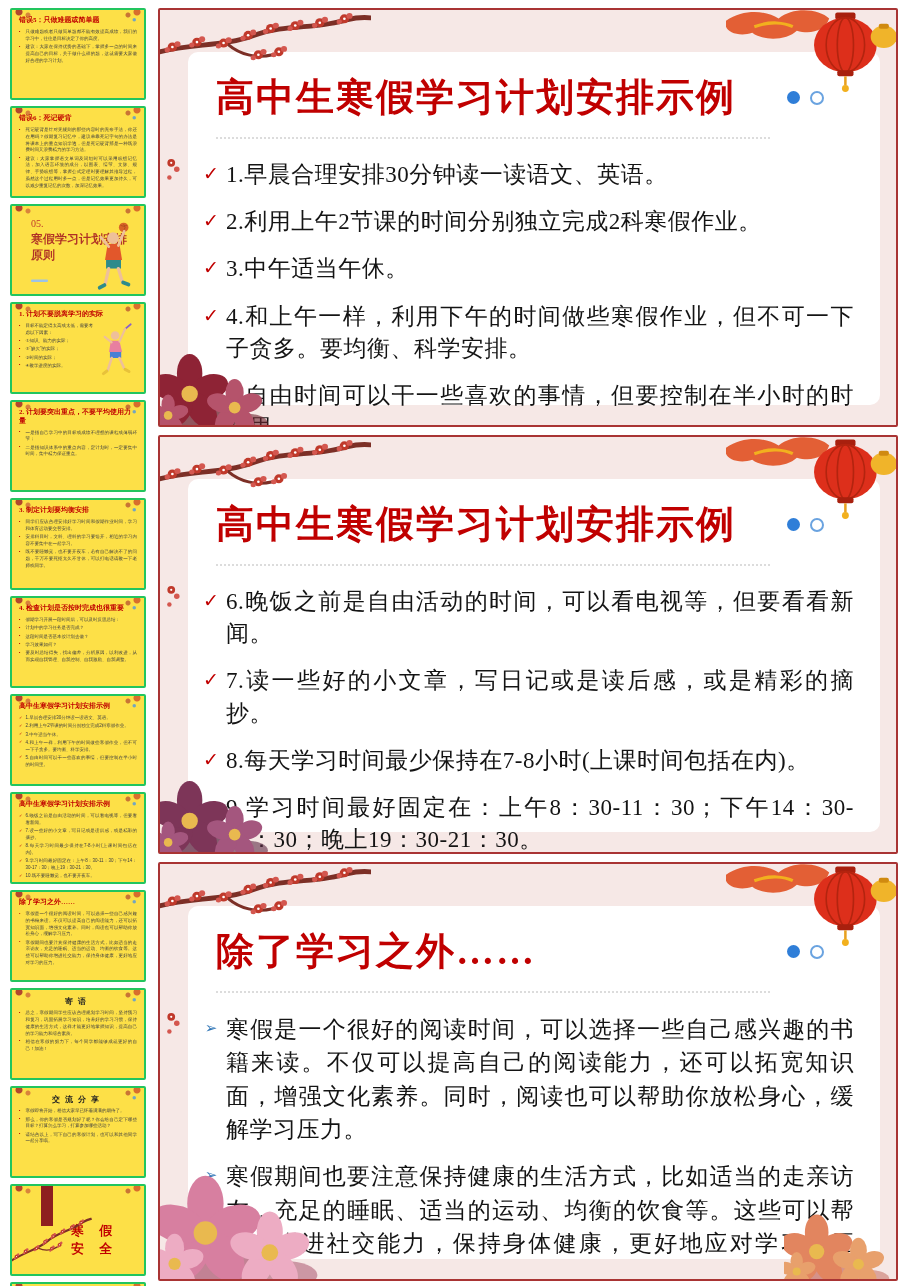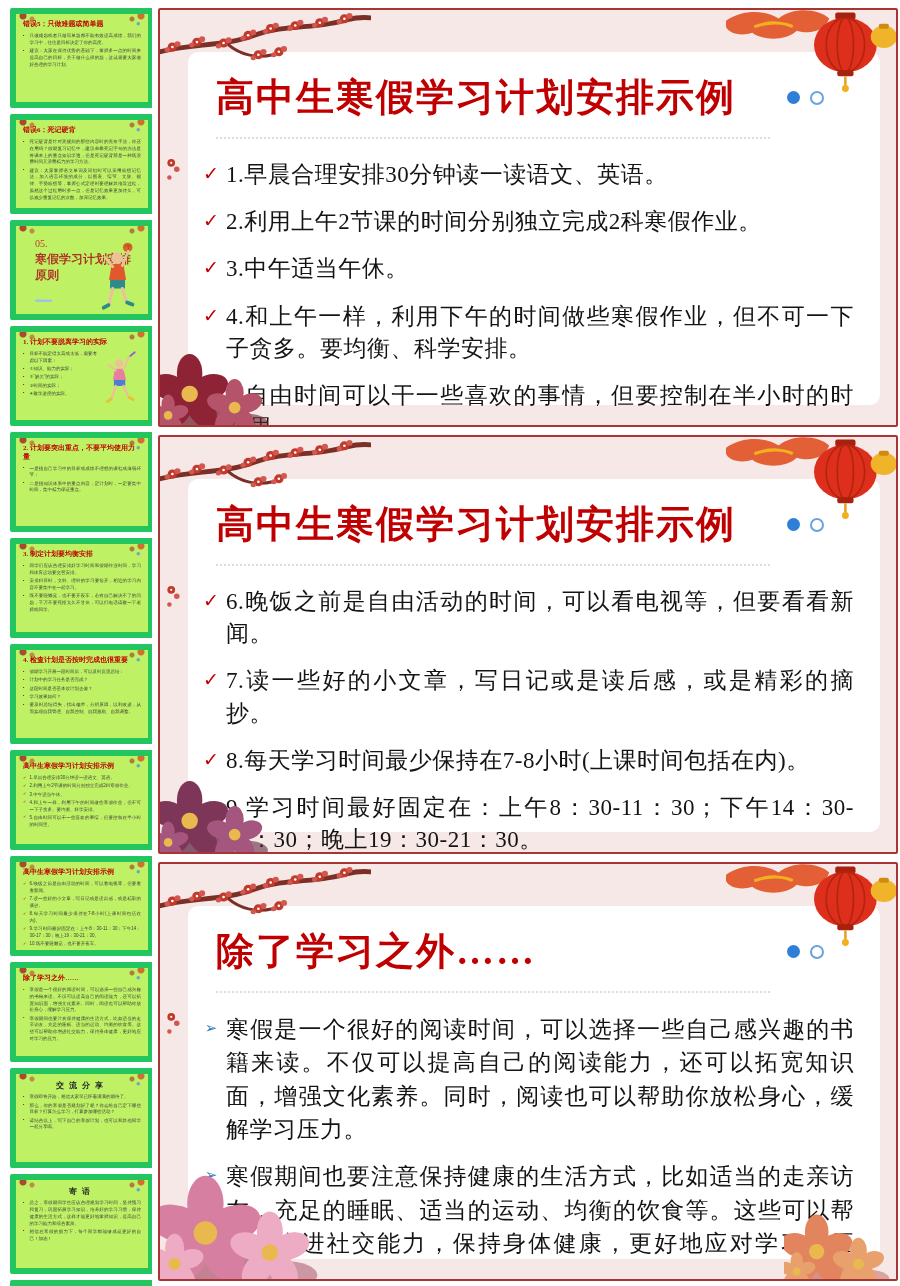--- a/index.html
+++ b/index.html
@@ -4,22 +4,22 @@
 <style>
   html,body{margin:0;padding:0}
   body{width:900px;height:1286px;background:#ffffff;overflow:hidden;
        font-family:"Liberation Sans","DejaVu Sans",sans-serif}
   .app{position:relative;width:900px;height:1286px}
 
   
   .sidebar{position:absolute;left:0;top:0;width:152px;height:1286px;
            padding:8px 0 0 10px;box-sizing:border-box;display:flex;
            flex-direction:column;gap:6px;overflow:hidden}
-  .thumb{position:relative;flex:0 0 88px;width:132px;height:88px;background:#bef264;
-         border:6px solid #22c55e;border-radius:2px;overflow:hidden;cursor:pointer}
+  .thumb{position:relative;flex:0 0 88px;width:132px;height:88px;background:#fde047;
+         border:2px solid #22c55e;border-radius:2px;overflow:hidden;cursor:pointer}
   .corner{position:absolute;left:0;top:0;width:100%;height:10px;z-index:3;
     background:
       radial-gradient(circle at 7px 2px, rgba(166,44,40,.85) 0 3px, transparent 4px),
       radial-gradient(circle at 16px 5px, rgba(192,70,50,.6) 0 2px, transparent 3px),
       radial-gradient(circle at calc(100% - 7px) 2px, rgba(210,90,40,.85) 0 3px, transparent 4px),
       radial-gradient(circle at calc(100% - 16px) 5px, rgba(166,44,40,.6) 0 2px, transparent 3px);}
   .thumb-inner{position:relative;width:264px;height:176px;transform:scale(.5);
         transform-origin:0 0;box-sizing:border-box;padding:10px 14px 6px 14px}
   .t-navdot{position:absolute;right:16px;top:16px;width:7px;height:7px;border-radius:50%;background:#5b9bd5;opacity:.85}
   .t-title{color:#c00000;font-weight:bold;font-size:14px;line-height:1.2;margin:2px 0 8px;
@@ -316,51 +316,51 @@
             <div class="t-b">
               <span class="t-m">•</span>
               <span>寒假期间也要注意保持健康的生活方式，比如适当的走亲访友，充足的睡眠、适当的运动、均衡的饮食等。这些可以帮助你增进社交能力，保持身体健康，更好地应对学习的压力。</span>
             </div>
           </div>
         </div>
       </div>
       <div class="thumb">
         <div class="corner"></div>
         <div class="thumb-inner">
+          <div class="t-title center">寄语</div>
+          <span class="t-navdot"></span>
+          <div class="t-bullets">
+            <div class="t-b">
+              <span class="t-m">▪</span>
+              <span>总之，寒假期间学生应该合理规划学习时间，坚持预习和复习，巩固拓展学习知识，培养好的学习习惯，保持健康的生活方式，这样才能更好地掌握知识，提高自己的学习能力和综合素质。</span>
+            </div>
+            <div class="t-b">
+              <span class="t-m">▪</span>
+              <span>相信在寒假的努力下，每个同学都能够成就更好的自己！加油！</span>
+            </div>
+          </div>
+        </div>
+      </div>
+      <div class="thumb">
+        <div class="corner"></div>
+        <div class="thumb-inner">
           <div class="t-title center">交流分享</div>
           <span class="t-navdot"></span>
           <div class="t-bullets">
             <div class="t-b">
               <span class="t-m">▪</span>
               <span>寒假即将开始，相信大家早已怀着满满的期待了。</span>
             </div>
             <div class="t-b">
               <span class="t-m">▪</span>
               <span>那么，你的寒假是否规划好了呢？你会给自己定下哪些目标？打算怎么学习，打算参加哪些活动？</span>
             </div>
             <div class="t-b">
               <span class="t-m">▪</span>
               <span>请结合以上，写下自己的寒假计划，也可以和其他同学一起分享哦。</span>
-            </div>
-          </div>
-        </div>
-      </div>
-      <div class="thumb">
-        <div class="corner"></div>
-        <div class="thumb-inner">
-          <div class="t-title center">寄语</div>
-          <span class="t-navdot"></span>
-          <div class="t-bullets">
-            <div class="t-b">
-              <span class="t-m">▪</span>
-              <span>总之，寒假期间学生应该合理规划学习时间，坚持预习和复习，巩固拓展学习知识，培养好的学习习惯，保持健康的生活方式，这样才能更好地掌握知识，提高自己的学习能力和综合素质。</span>
-            </div>
-            <div class="t-b">
-              <span class="t-m">▪</span>
-              <span>相信在寒假的努力下，每个同学都能够成就更好的自己！加油！</span>
             </div>
           </div>
         </div>
       </div>
       <div class="thumb">
         <div class="corner"></div>
         <div class="thumb-inner">
           <div class="t-banner">
             <div class="b-rect"></div>
             <div class="b-title">寒 假 安 全</div>

